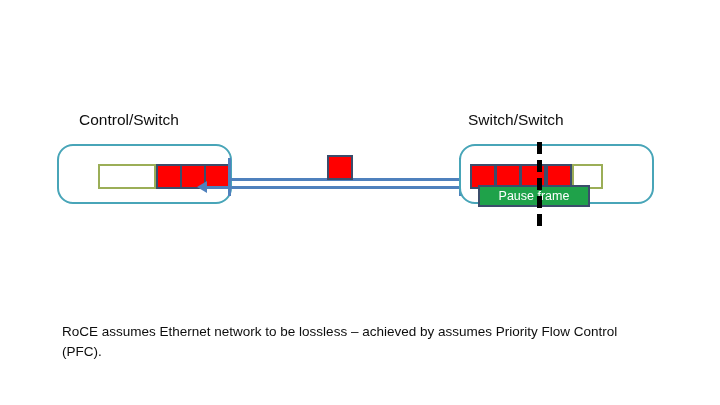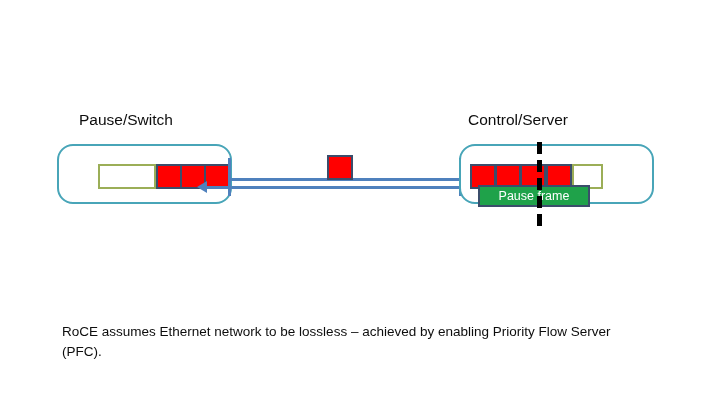--- a/index.html
+++ b/index.html
@@ -153,22 +153,22 @@
     line-height: 20px;
     color: #0d0d0d;
   }
 </style>
 </head>
 <body>
 
 <div id="slide">
 
 
-  <div class="endpoint-label left">Pause/Switch</div>
-  <div class="endpoint-label right">Control/Server</div>
+  <div class="endpoint-label left">Control/Switch</div>
+  <div class="endpoint-label right">Switch/Switch</div>
 
   <div class="device-box left"></div>
 
   <div class="buffer-slot left-slot"></div>
 
   <div class="packet" style="left:156px; top:164px;"></div>
   <div class="packet" style="left:180px; top:164px;"></div>
   <div class="packet" style="left:204px; top:164px;"></div>
 
   <div class="link-stub"></div>
@@ -185,15 +185,15 @@
   <div class="packet" style="left:495px; top:164px;"></div>
   <div class="packet" style="left:520px; top:164px;"></div>
   <div class="packet" style="left:546px; top:164px;"></div>
 
   <div class="buffer-slot right-slot"></div>
 
   <div class="pause-frame">Pause frame</div>
 
   <div class="dashed-divider"></div>
 
-  <div class="body-text">RoCE assumes Ethernet network to be lossless – achieved by enabling Priority Flow Server (PFC).</div>
+  <div class="body-text">RoCE assumes Ethernet network to be lossless – achieved by assumes Priority Flow Control (PFC).</div>
 
 </div>
 
 </body></html>

